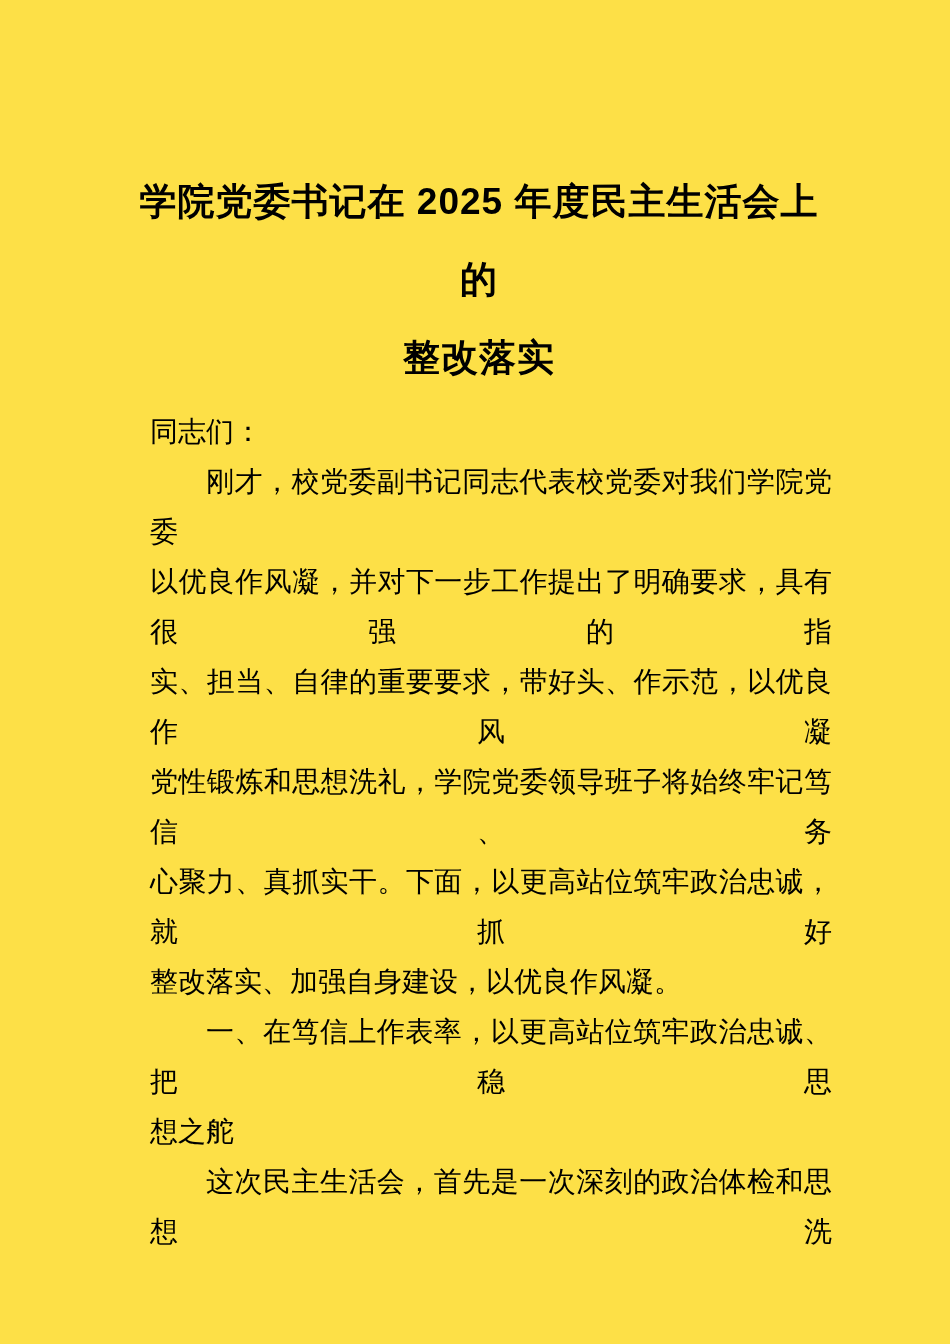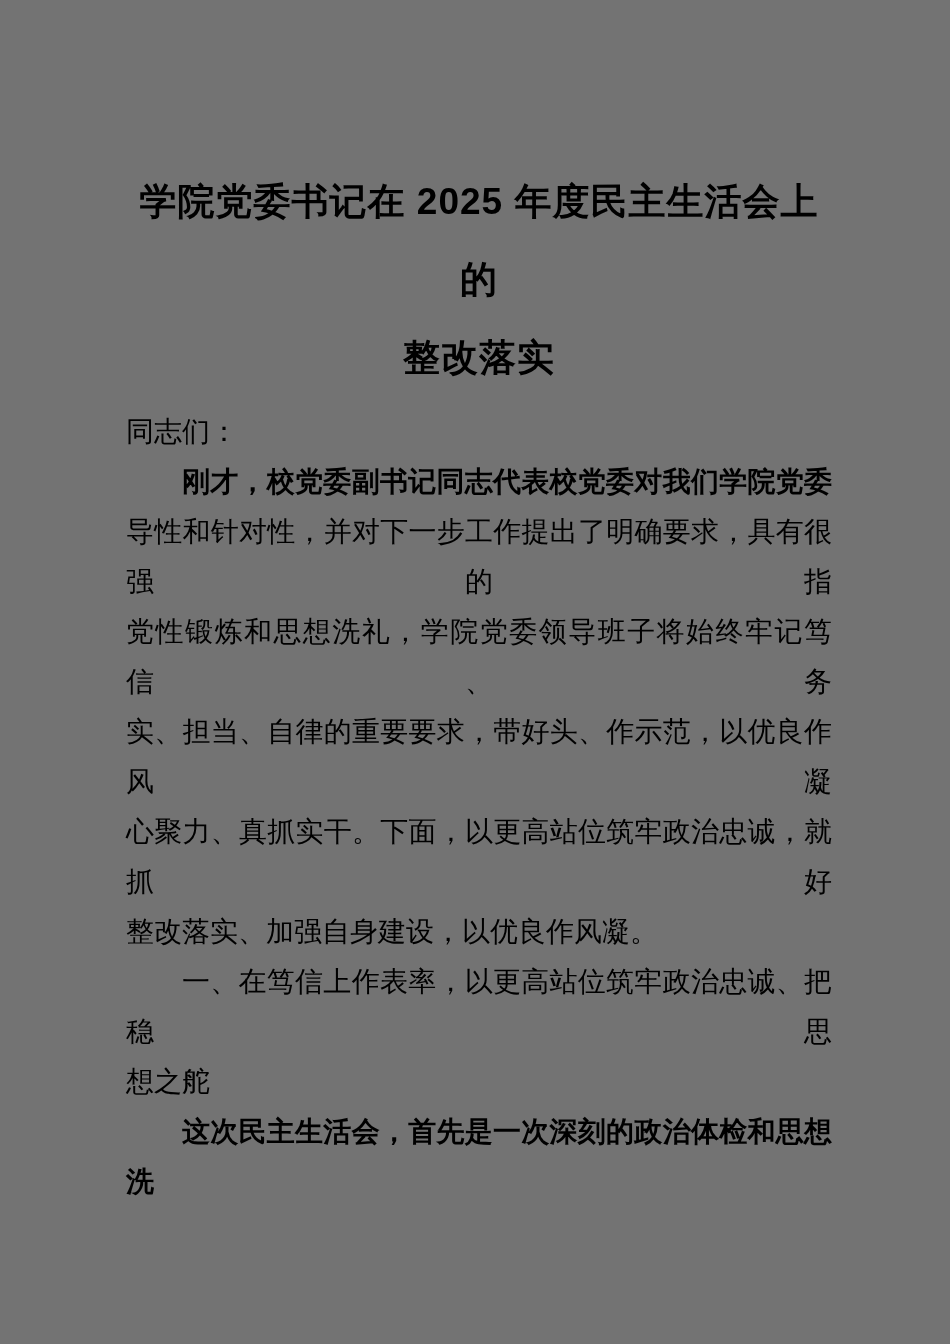--- a/index.html
+++ b/index.html
@@ -5,21 +5,21 @@
   html, body {
     margin: 0;
     padding: 0;
     background: #ffffff;
   }
   .page {
     position: relative;
     width: 950px;
     height: 1344px;
     margin: 0 auto;
-    background: #737373;
+    background: #fde047;
     box-sizing: border-box;
     padding: 163px 118px 0 126px;
     color: #000000;
     font-family: "Liberation Sans", "DejaVu Sans", sans-serif;
     overflow: hidden;
   }
   .title {
     text-align: center;
     font-size: 37px;
     line-height: 78px;
@@ -30,50 +30,50 @@
     display: block;
   }
   .body {
     margin-top: 10px;
     font-size: 28px;
     line-height: 50px;
   }
   .line {
     text-align: left;
     white-space: nowrap;
+    margin-left: 24px;
   }
   .just {
     white-space: normal;
     text-align: justify;
     text-align-last: justify;
   }
   .indent {
     text-indent: 56px;
-    font-weight: bold;
   }
   .heading {
     font-weight: 400;
   }
 </style>
 </head>
 <body>
 
 <div class="page">
 
   <div class="title">
     <span class="title-line">学院党委书记在 2025 年度民主生活会上的</span>
     <span class="title-line">整改落实</span>
   </div>
 
   <div class="body">
     <div class="line">同志们：</div>
     <div class="line indent just">刚才，校党委副书记同志代表校党委对我们学院党委</div>
-    <div class="line just">导性和针对性，并对下一步工作提出了明确要求，具有很强的指</div>
+    <div class="line just">以优良作风凝，并对下一步工作提出了明确要求，具有很强的指</div>
+    <div class="line just">实、担当、自律的重要要求，带好头、作示范，以优良作风凝</div>
     <div class="line just">党性锻炼和思想洗礼，学院党委领导班子将始终牢记笃信、务</div>
-    <div class="line just">实、担当、自律的重要要求，带好头、作示范，以优良作风凝</div>
     <div class="line just">心聚力、真抓实干。下面，以更高站位筑牢政治忠诚，就抓好</div>
     <div class="line">整改落实、加强自身建设，以优良作风凝。</div>
     <div class="line indent just heading">一、在笃信上作表率，以更高站位筑牢政治忠诚、把稳思</div>
     <div class="line heading">想之舵</div>
     <div class="line indent just">这次民主生活会，首先是一次深刻的政治体检和思想洗</div>
 
   </div>
 
 </div>
 

